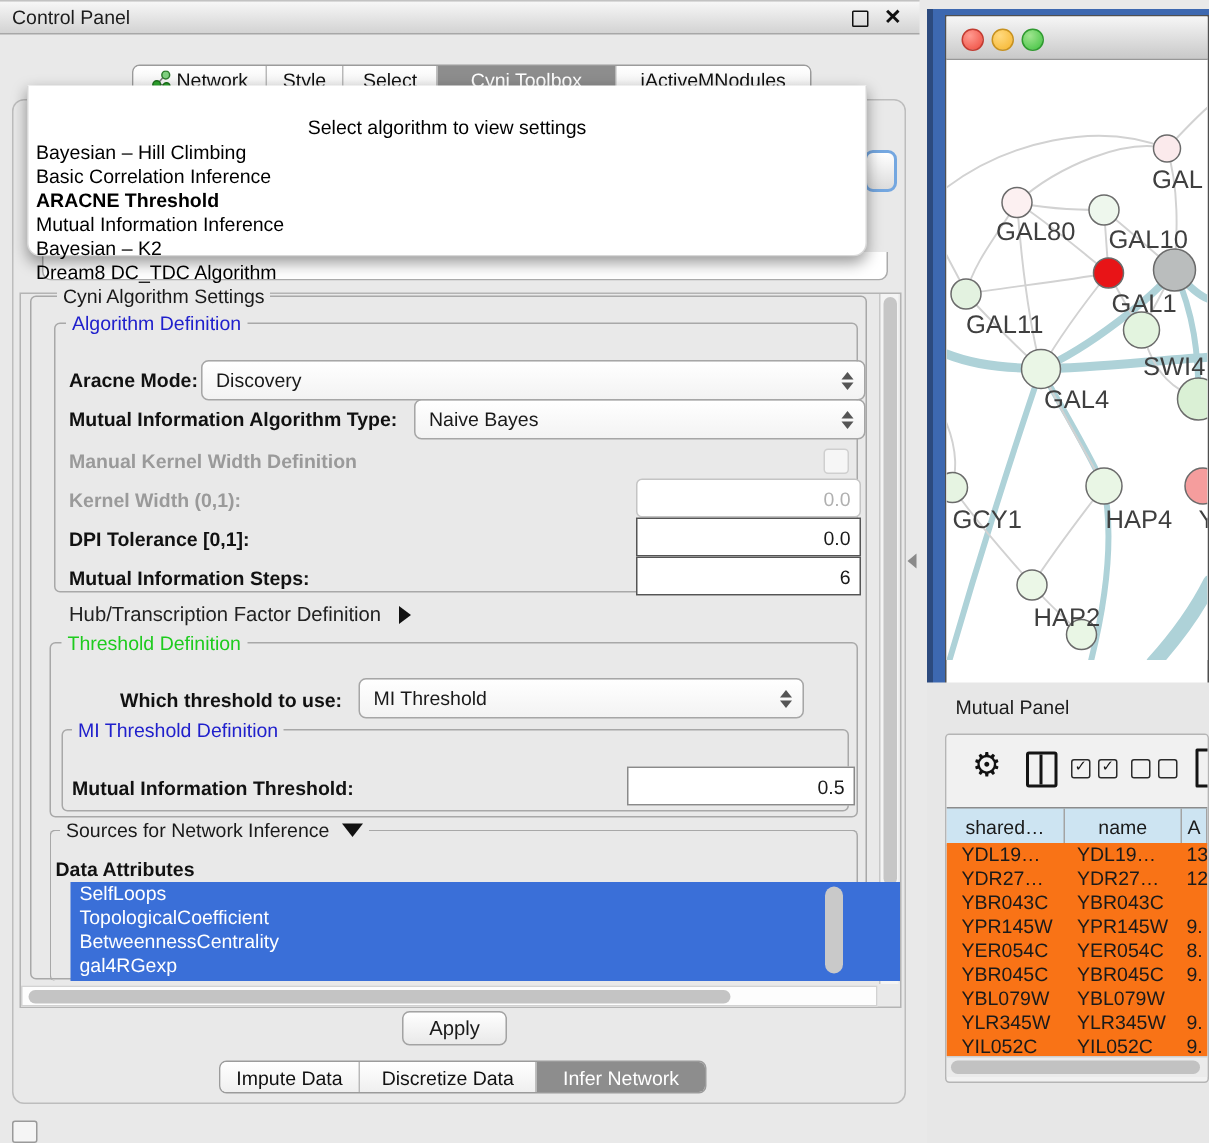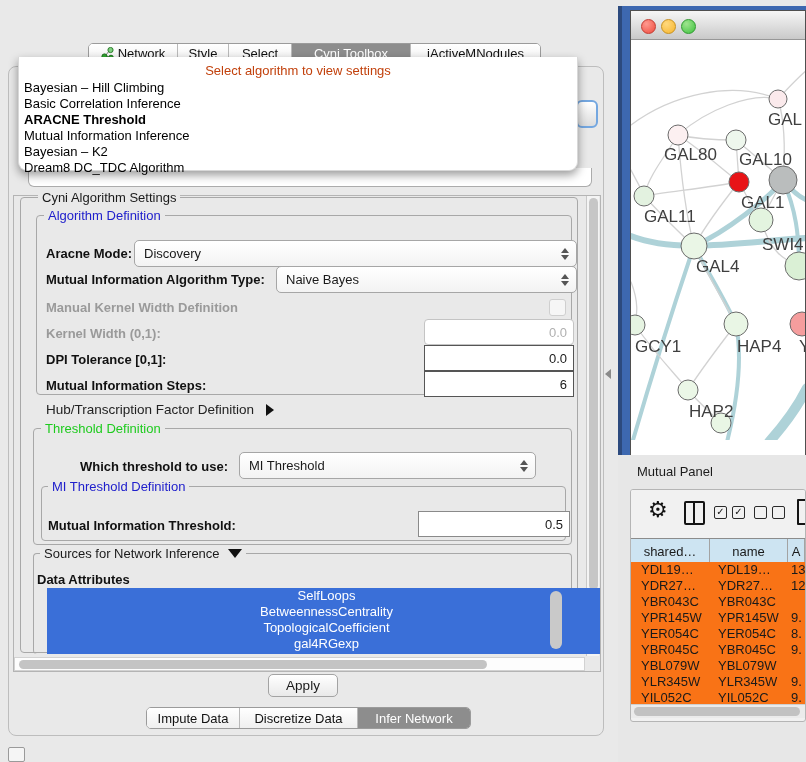--- a/index.html
+++ b/index.html
@@ -29,21 +29,21 @@
 
   
   .comboFrag{left:28px;top:168px;width:564px;height:19px;background:#fff;border:1px solid #ababab;
              border-top:none;border-radius:0 0 6px 6px;}
   .blueFrag{left:576px;top:100px;width:22px;height:28px;background:linear-gradient(#fff,#dcdcdc);
             border:2px solid #74a7e0;border-radius:6px;}
 
   
   .overlay{left:18px;top:57px;width:560px;height:114px;background:#fff;z-index:60;
            border-radius:0 0 9px 9px;box-shadow:0 4px 10px rgba(0,0,0,.4);border:1px solid #d8d8d8;border-top:none;}
-  .ovHead{height:17px;text-align:center;color:#c2410c;padding-top:6px;}
+  .ovHead{height:17px;text-align:center;color:#000000;padding-top:20px;}
   .algoItem{height:16px;line-height:16px;padding-left:5px;color:#000;}
   .algoItem.b{font-weight:bold;}
 
   
   .grp{border:1px solid #a8a8a8;border-radius:4px;}
   .grpTitle{position:absolute;background:#e9e9e9;padding:0 4px;line-height:13px;top:-7px;}
   .tBlue{color:#2020cc;}
   .tGreen{color:#1ecb1e;}
   .lab{position:absolute;font-weight:bold;color:#111;}
   .lab.dis{color:#9a9a9a;}
@@ -60,21 +60,21 @@
   .checkbox{position:absolute;width:15px;height:15px;background:#f6f6f6;border:1px solid #cfcfcf;border-radius:3px;}
 
   
   .vScroll{left:586px;top:196px;width:13px;height:460px;background:#f4f4f4;border-left:1px solid #c8c8c8;}
   .vThumb{position:absolute;left:1.5px;top:2px;width:9px;height:392px;background:#c6c6c6;border-radius:5px;}
   .hScroll{left:14px;top:657px;width:571px;height:14px;background:#fdfdfd;border:1px solid #d2d2d2;}
   .hThumb{position:absolute;left:4px;top:2px;width:468px;height:9px;background:#c4c4c4;border-radius:5px;}
   .viewport{left:13px;top:195px;width:588px;height:477px;border:1px solid #b4b4b4;}
 
   
-  .attrList{left:47px;top:588px;width:553px;height:66px;background:#3a6fd8;overflow:hidden;text-align:center;}
+  .attrList{left:47px;top:588px;width:553px;height:66px;background:#3a6fd8;overflow:hidden;}
   .attrItem{height:16px;line-height:16px;color:#fff;padding-left:6px;}
   .attrThumb{position:absolute;right:3px;top:3px;width:12px;height:58px;background:#c9c9c9;border-radius:6px;}
 
   .applyBtn{left:268px;top:674px;width:70px;height:23px;background:linear-gradient(#ffffff,#e9e9e9);
             border:1px solid #a3a3a3;border-radius:5px;display:flex;align-items:center;justify-content:center;font-size:13.5px;}
   .miniIcon{left:8px;top:747px;width:17px;height:15px;background:#f5f5f5;border:1px solid #9a9a9a;border-radius:2px;}
 
   
   .bluePanel{left:618px;top:6px;width:188px;height:450px;background:#3d68b0;border-left:4px solid #2c4a7e;}
   .divArrow{left:605px;top:369px;width:0;height:0;border-top:5px solid transparent;border-bottom:5px solid transparent;
@@ -105,20 +105,25 @@
   .tr .c2{width:77px;padding-left:9px;box-sizing:border-box;overflow:hidden;}
   .tr .c3{flex:1;padding-left:5px;overflow:hidden;}
   .tHScroll{position:absolute;left:0;top:214px;width:100%;height:13px;background:#ebebeb;border-top:1px solid #cfcfcf;}
   .tHThumb{position:absolute;left:3px;top:2px;width:166px;height:9px;background:#c2c2c2;border-radius:5px;}
 </style>
 </head>
 <body>
 
 <div id="page">
 
+  <div class="abs titlebar">
+    <span class="tb-title">Control Panel</span>
+    <span class="tb-float"></span>
+    <span class="tb-close">✕</span>
+  </div>
 
   <div class="abs seg" id="topTabs">
     <div class="tab" style="width:88px">
       <svg width="13" height="13">
         <line x1="4" y1="9" x2="9" y2="3" stroke="#7a7a7a"></line>
           <line x1="4" y1="9" x2="10" y2="10" stroke="#7a7a7a"></line>
         <circle cx="3.5" cy="9.5" r="2.6" fill="#2ea52e" stroke="#1c6e1c"></circle>
         <circle cx="9.5" cy="3" r="2.6" fill="#7fd07f" stroke="#2e7d2e"></circle>
         <circle cx="10" cy="10.5" r="2.3" fill="#2ea52e" stroke="#1c6e1c"></circle>
       </svg>
@@ -219,22 +224,22 @@
 
   <div class="abs grp" style="left:33px;top:553px;width:539px;height:101px;border-bottom:none;"></div>
   <span class="abs grpTitle" style="left:40px;top:547px;">
     <span>Sources for Network Inference</span>
     <span style="display:inline-block;margin-left:5px;width:0;height:0;border-left:7px solid transparent;border-right:7px solid transparent;border-top:9px solid #111;vertical-align:0px;"></span>
   </span>
   <span class="lab abs" style="left:37px;top:572px;">Data Attributes</span>
 
   <div class="abs attrList" id="attrList">
       <div class="attrItem">SelfLoops</div>
+      <div class="attrItem">TopologicalCoefficient</div>
       <div class="attrItem">BetweennessCentrality</div>
-      <div class="attrItem">TopologicalCoefficient</div>
       <div class="attrItem">gal4RGexp</div>
     </div>
   <div class="abs attrThumb" style="left:550px;top:591px;"></div>
 
   <div class="abs applyBtn">
     <span>Apply</span>
   </div>
 
   <div class="abs seg" id="bottomTabs">
     <div class="tab" style="width:92px">

